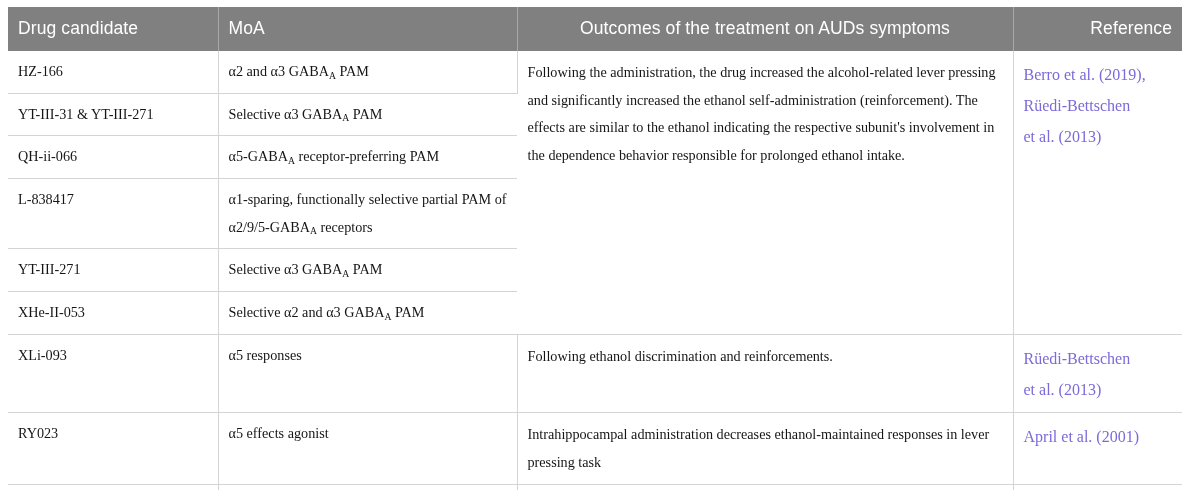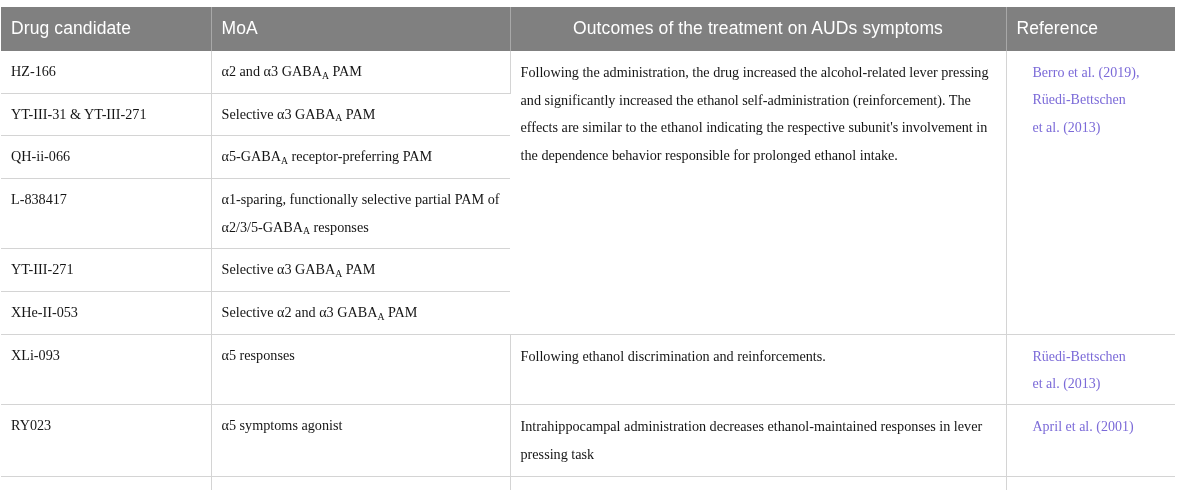--- a/index.html
+++ b/index.html
@@ -13,21 +13,21 @@
     height: 490px;
     font-family: "Liberation Serif", "DejaVu Serif", serif;
     color: #1a1a1a;
     overflow: hidden;
   }
 
   .table-wrap {
     width: 1007px;
     height: 490px;
     box-sizing: border-box;
-    padding: 7px 8px 7px 1px;
+    padding: 7px 8px 7px 8px;
   }
 
   table.data-table {
     width: 1174px;
     border-collapse: collapse;
     table-layout: fixed;
     background: #ffffff;
   }
 
   
@@ -61,31 +61,30 @@
   tbody tr:last-child td { border-bottom: 1px solid #b9b9b9; }
 
   td.c-drug   { width: 210px; }
   td.c-moa    { width: 299px; }
   td.c-out    { width: 496px; margin-top: 32px; }
   td.c-ref    { width: 169px; }
 
   th.c-drug   { width: 210px; }
   th.c-moa    { width: 299px; }
   th.c-out    { width: 496px; text-align: center; }
-  th.c-ref    { width: 169px; }
+  th.c-ref    { width: 169px; text-align: right; }
 
   td.c-out, td.c-ref { padding-top: 8px; }
 
   .ref-link {
     color: #7b6ad8;
     text-decoration: none;
-    font-size: 14px;
+    font-size: 16px;
     line-height: 1.95;
     display: block;
-    margin-left: 16px;
   }
 
   sub {
     font-size: 0.68em;
     line-height: 0;
     vertical-align: baseline;
     position: relative;
     top: 0.28em;
   }
 </style>
@@ -126,21 +125,21 @@
         <td class="c-moa"><span>Selective α3 GABA</span><sub>A</sub><span> PAM</span></td>
       </tr>
 
       <tr>
         <td class="c-drug">QH-ii-066</td>
         <td class="c-moa"><span>α5-GABA</span><sub>A</sub><span> receptor-preferring PAM</span></td>
       </tr>
 
       <tr>
         <td class="c-drug">L-838417</td>
-        <td class="c-moa"><span>α1-sparing, functionally selective partial PAM of α2/3/5-GABA</span><sub>A</sub><span> responses</span></td>
+        <td class="c-moa"><span>α1-sparing, functionally selective partial PAM of α2/9/5-GABA</span><sub>A</sub><span> receptors</span></td>
       </tr>
 
       <tr>
         <td class="c-drug">YT-III-271</td>
         <td class="c-moa"><span>Selective α3 GABA</span><sub>A</sub><span> PAM</span></td>
       </tr>
 
       <tr>
         <td class="c-drug">XHe-II-053</td>
         <td class="c-moa"><span>Selective α2 and α3 GABA</span><sub>A</sub><span> PAM</span></td>
@@ -151,21 +150,21 @@
         <td class="c-moa"><span>α5 responses</span><sub></sub><span></span></td>
         <td class="c-out">Following ethanol discrimination and reinforcements.</td>
         <td class="c-ref">
           <a class="ref-link" href="#">Rüedi-Bettschen</a>
           <a class="ref-link" href="#">et al. (2013)</a>
         </td>
       </tr>
 
       <tr>
         <td class="c-drug">RY023</td>
-        <td class="c-moa"><span>α5 symptoms agonist</span><sub></sub><span></span></td>
+        <td class="c-moa"><span>α5 effects agonist</span><sub></sub><span></span></td>
         <td class="c-out">Intrahippocampal administration decreases ethanol-maintained responses in lever pressing task</td>
         <td class="c-ref">
           <a class="ref-link" href="#">April et al. (2001)</a>
         </td>
       </tr>
 
       <tr>
         <td class="c-drug">Ro 15–4,513</td>
         <td class="c-moa"><span>BZ reverse agonist and α</span><span>-agonist</span></td>
         <td class="c-out">Reduction of operant response for ethanol</td>

